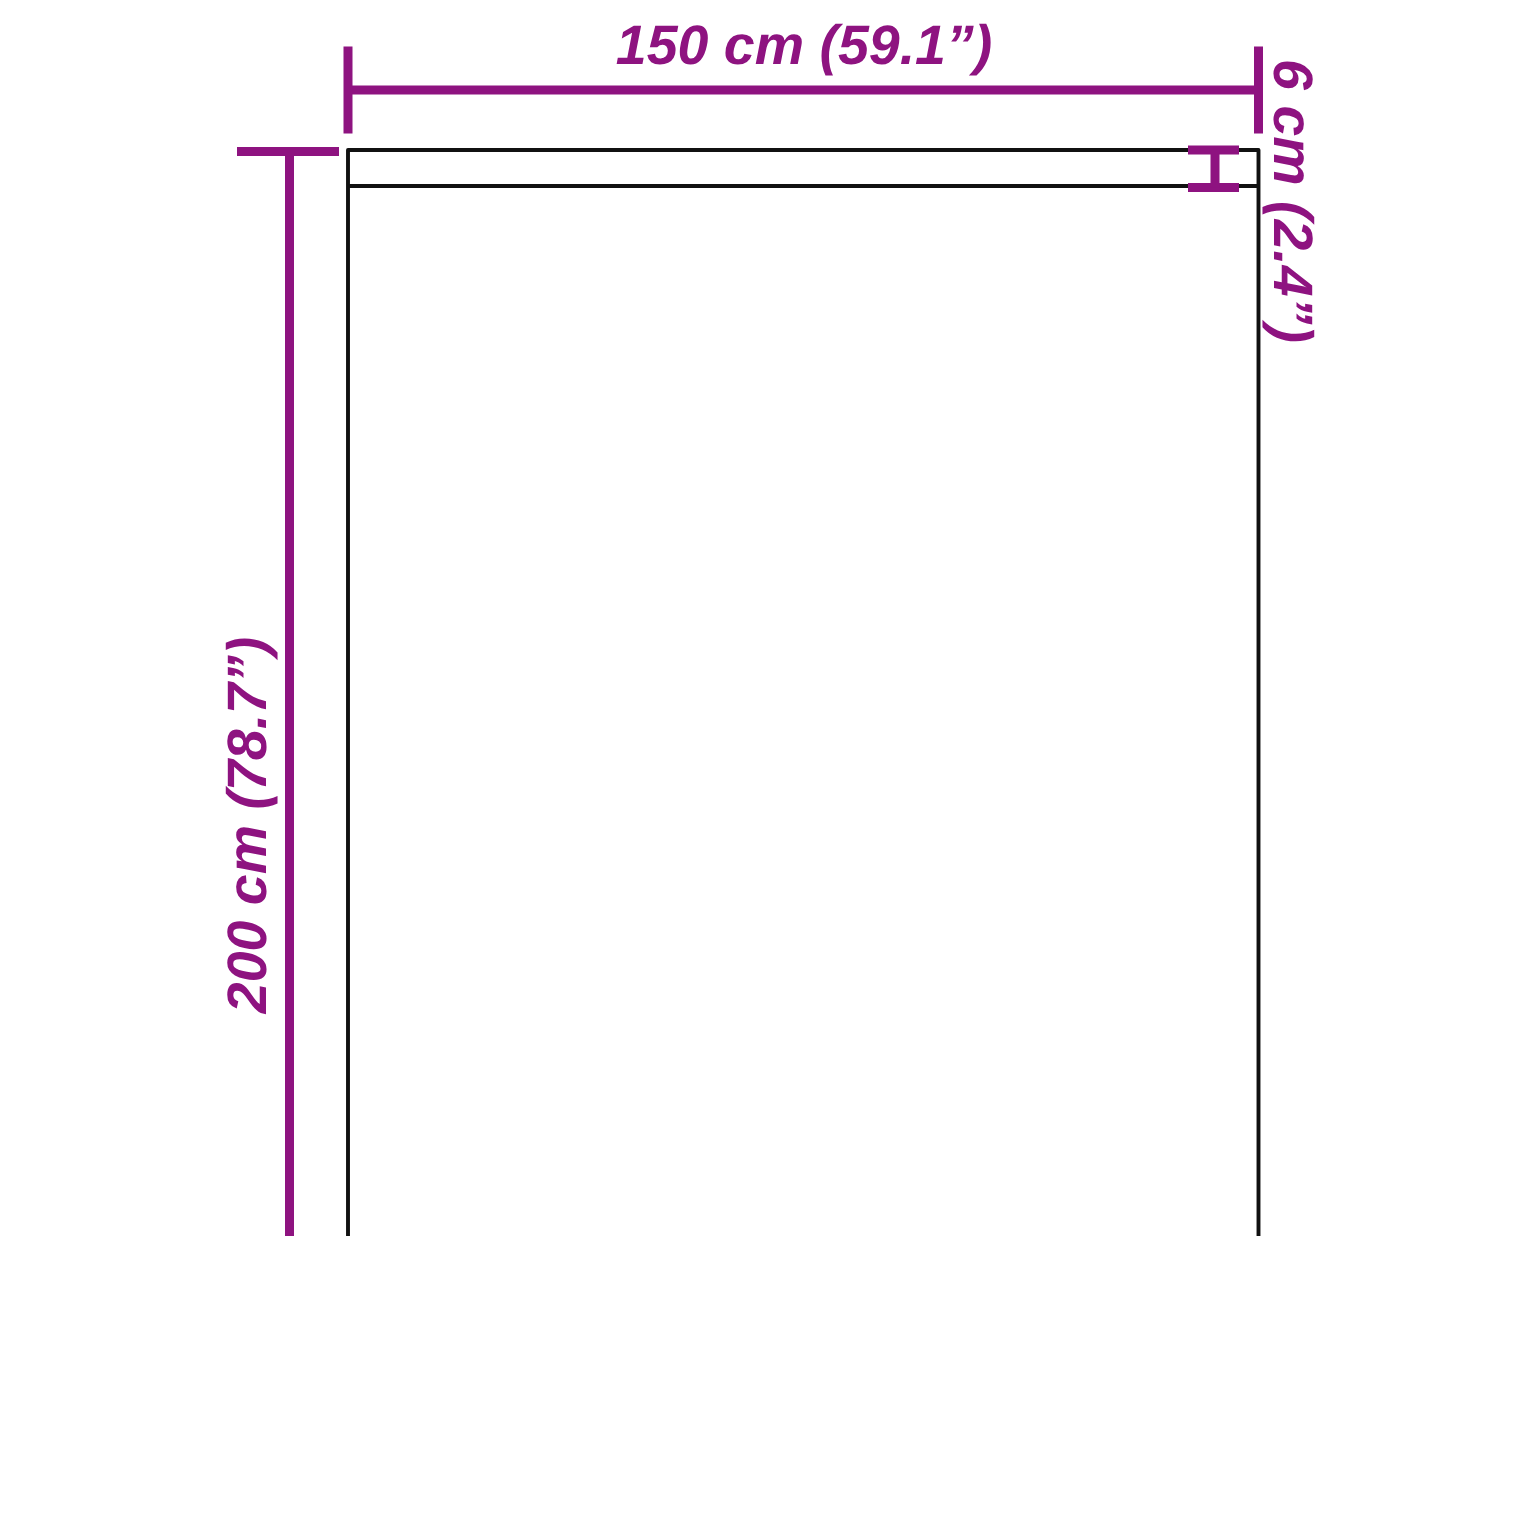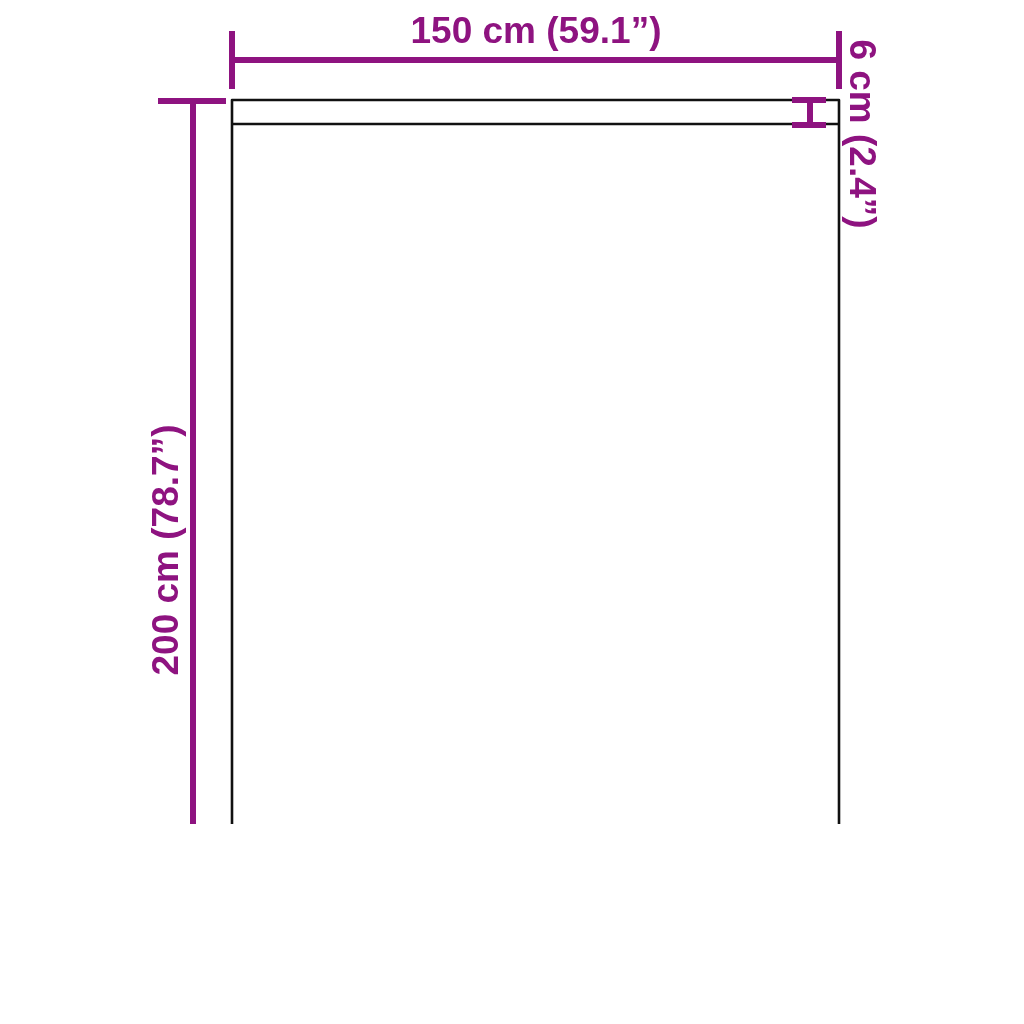--- a/index.html
+++ b/index.html
@@ -5,20 +5,21 @@
   :root { --accent: #8e1380; --line: #111111; --bg: #ffffff; }
   * { margin: 0; padding: 0; box-sizing: border-box; }
   html, body { background: var(--bg); }
   .canvas {
     position: relative;
     width: 1024px;
     height: 824px;
     background: var(--bg);
     overflow: hidden;
     font-family: "Liberation Sans", sans-serif;
+    font-style: italic;
   }
   .curtain-svg { position: absolute; left: 0; top: 0; }
   .dim {
     position: absolute;
     background: var(--accent);
   }
   .dim-label {
     position: absolute;
     color: var(--accent);
     font-weight: 700;

